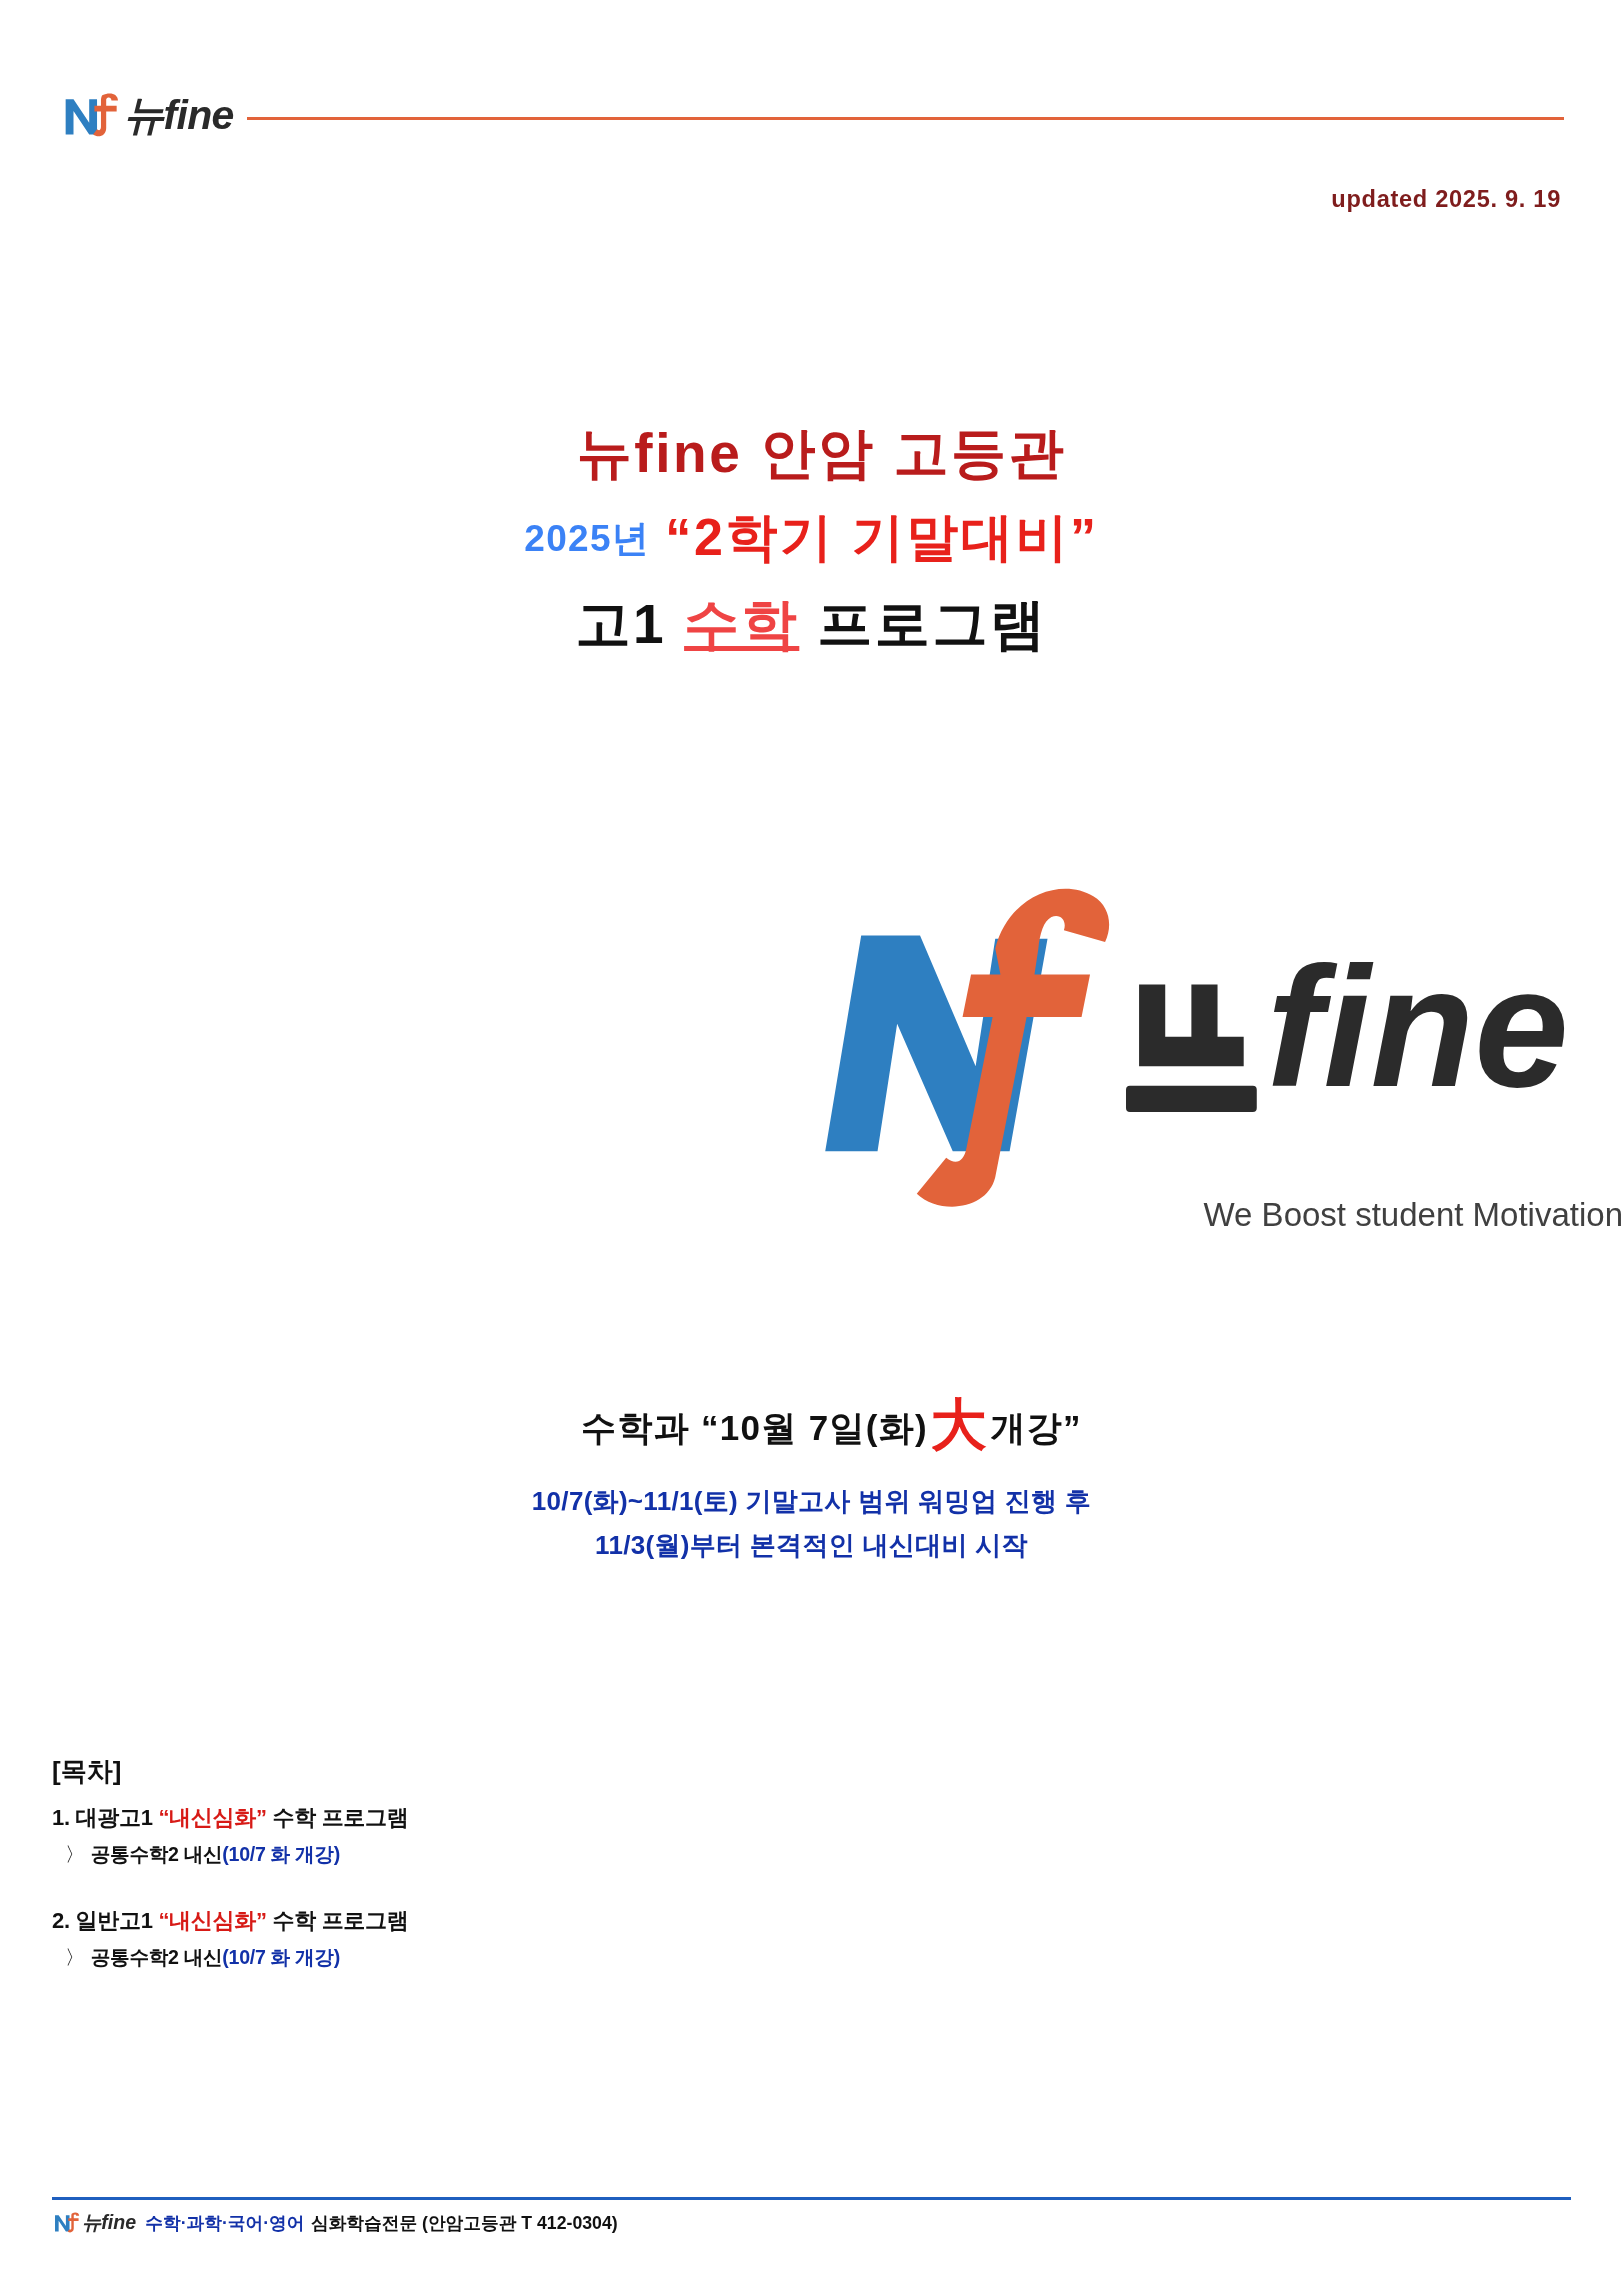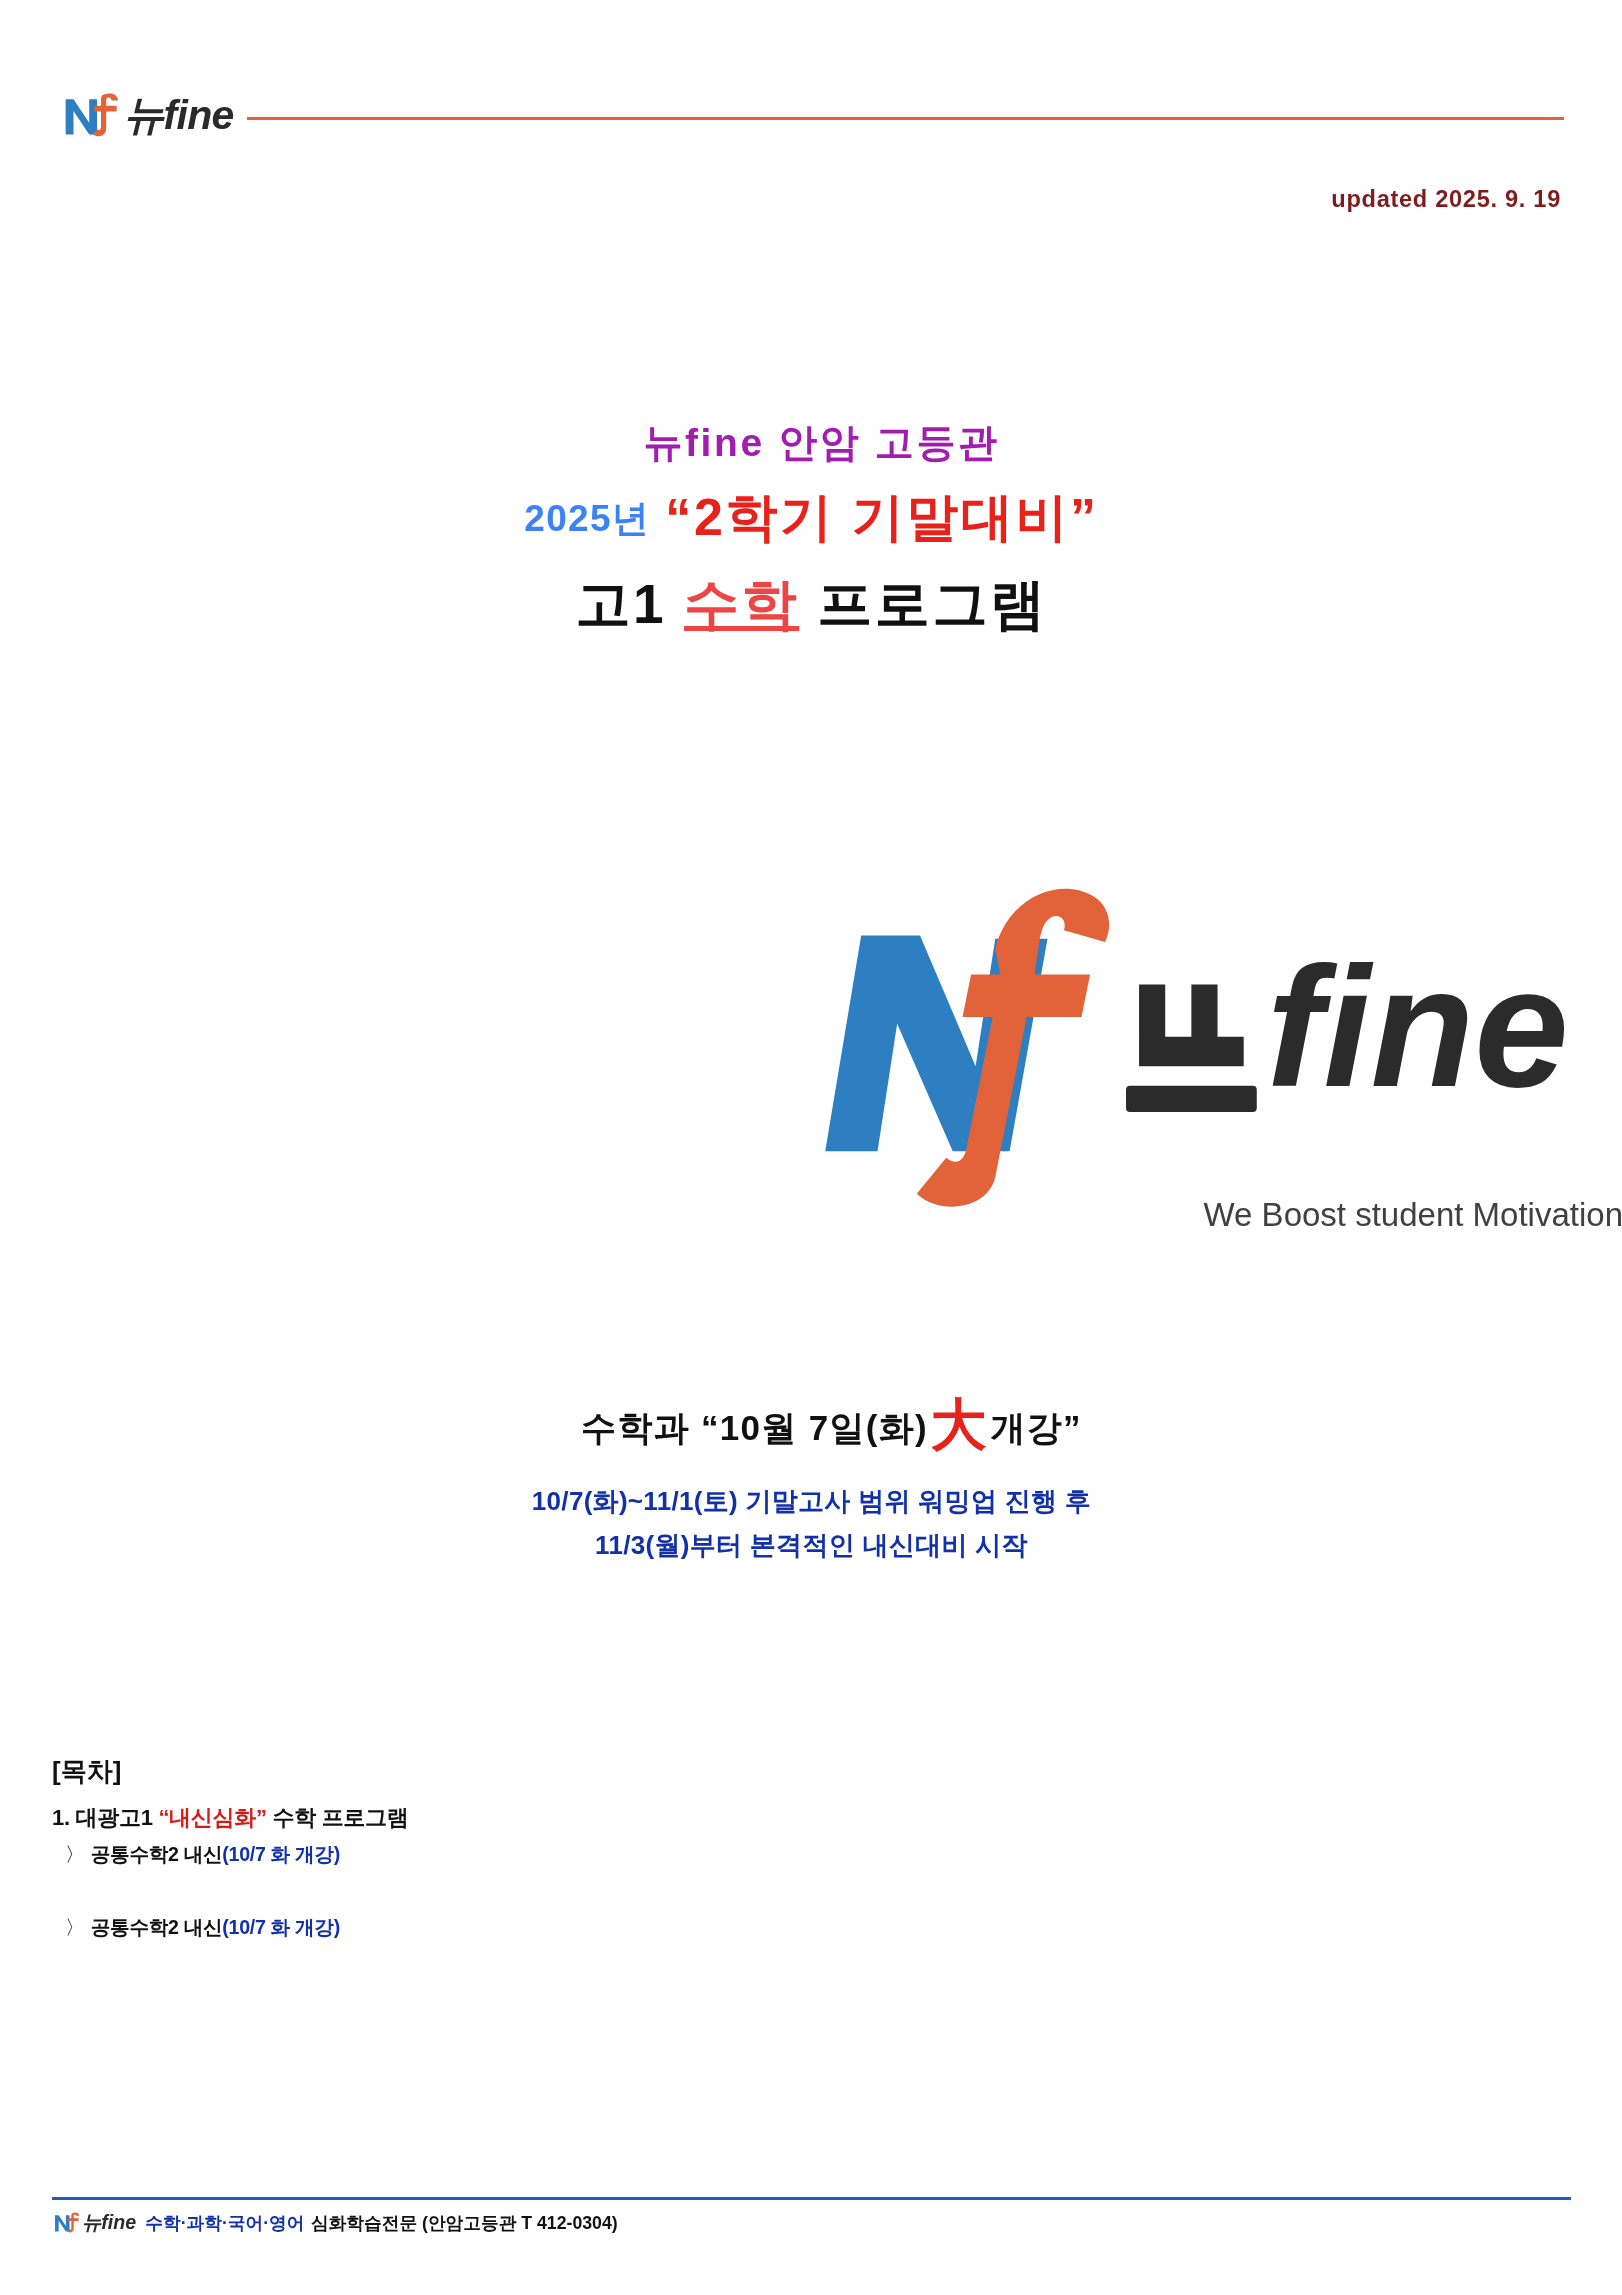--- a/index.html
+++ b/index.html
@@ -68,24 +68,24 @@
 
   
   .title-block {
     position: absolute;
     top: 419px;
     left: 0;
     width: 100%;
     text-align: center;
   }
   .title-line1 {
-    font-size: 39px;
+    font-size: 55px;
     font-weight: 700;
     letter-spacing: 2.6px;
-    color: #a21caf;
+    color: #b91c1c;
     line-height: 1.25;
     padding-left: 20px;
   }
   .title-line2 {
     margin-top: 18.3px;
     font-size: 50px;
     line-height: 1.2;
     letter-spacing: 1.3px;
   }
   .title-year {
@@ -300,20 +300,26 @@
       <span>수학 프로그램</span>
     </div>
     <div class="toc-sub">
       <span class="chev">〉</span><span>공통수학2 내신</span><span class="blue">(10/7 화 개강)</span>
     </div>
   </div>
 
   <div class="toc-gap"></div>
 
   <div class="toc-item">
+    <div class="toc-item-head">
+      <span>2.</span>
+      <span>일반고1</span>
+      <span class="em">“내신심화”</span>
+      <span>수학 프로그램</span>
+    </div>
     <div class="toc-sub">
       <span class="chev">〉</span><span>공통수학2 내신</span><span class="blue">(10/7 화 개강)</span>
     </div>
   </div>
 </div>
 
 <div class="page-footer">
   <div class="footer-rule"></div>
   <div class="footer-row">
     <div class="footer-nf">

